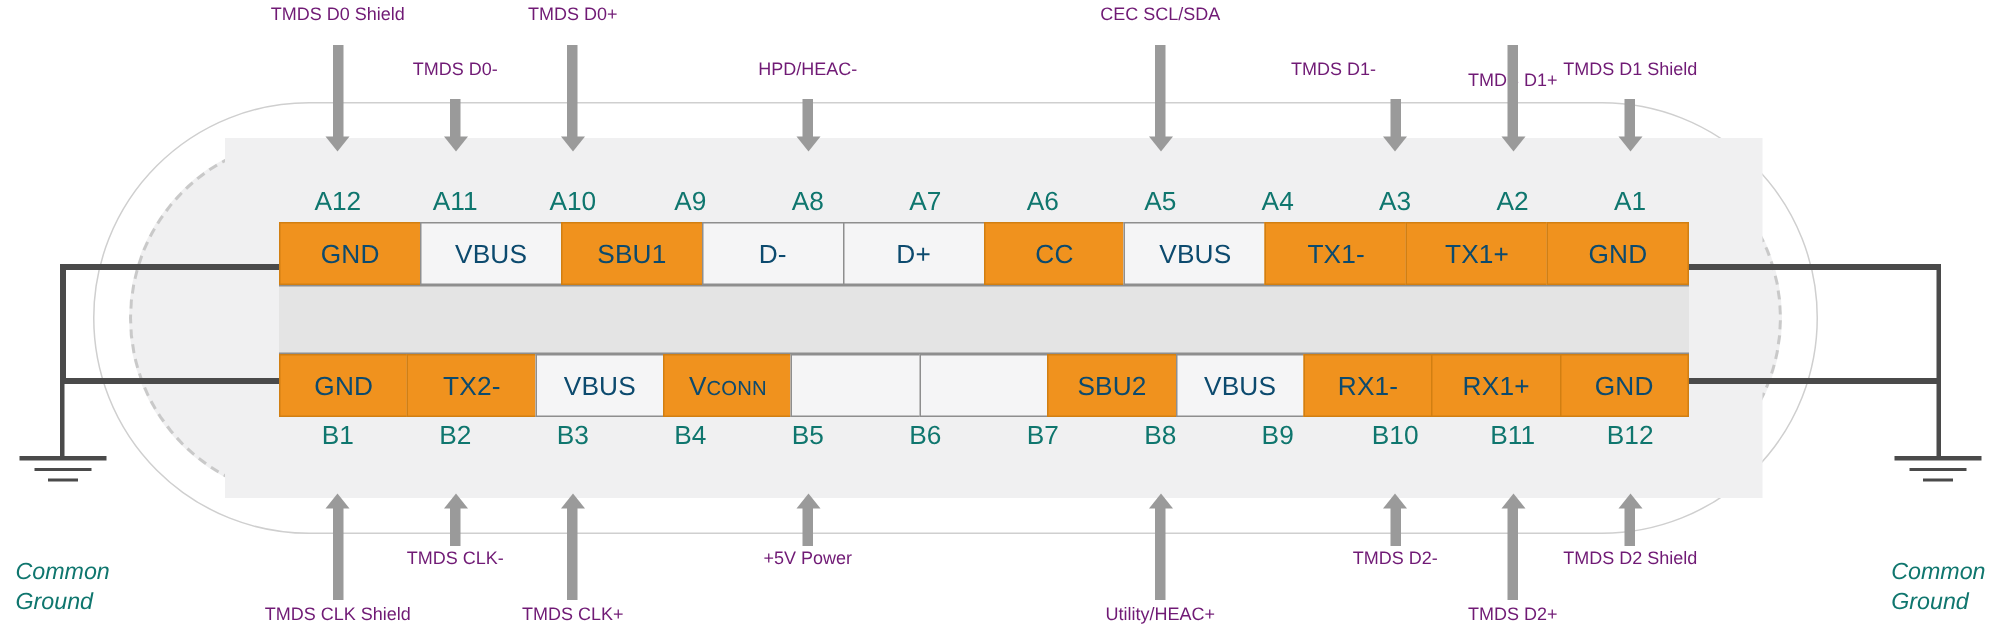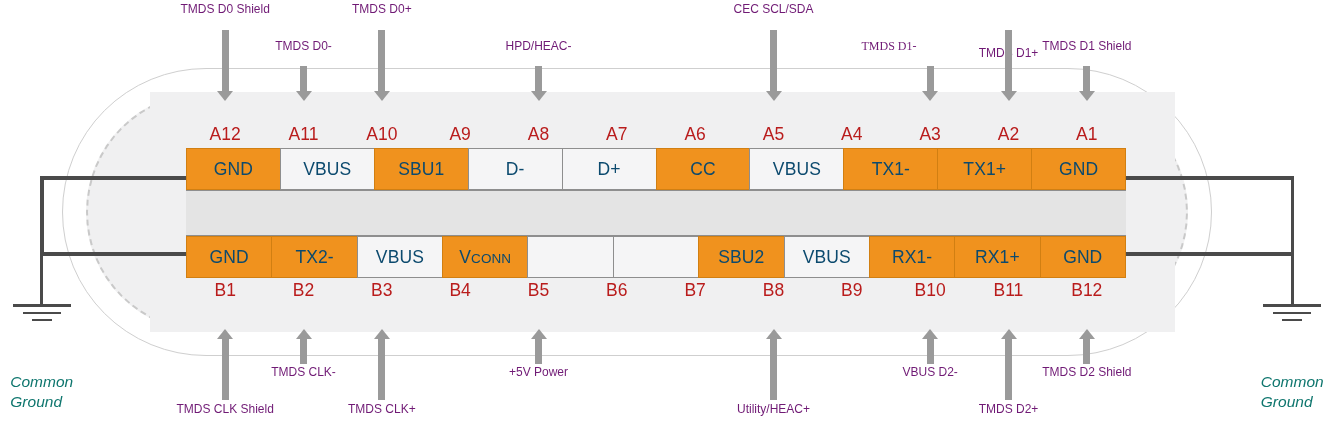--- a/index.html
+++ b/index.html
@@ -49,21 +49,21 @@
   .pin.orange + .pin.orange{border-left-color:#d17f12;}
   .pin.empty{color:transparent;}
   .pin .sc{font-size:17.5px;}
   .pin .sc small{font-size:13.5px;}
 
   
   .ids{position:absolute;left:186px;width:940px;height:22px;display:flex;}
   .ids.top{top:124px;}
   .ids.bottom{top:280px;}
   .ids span{
-    flex:1 1 0;text-align:center;font-size:17.5px;color:#b91c1c;
+    flex:1 1 0;text-align:center;font-size:17.5px;color:#0f766e;
   }
 
   
   .arrow{position:absolute;width:7px;background:#9a9a9a;}
   .arrow::after{
     content:"";position:absolute;left:-4.5px;width:0;height:0;
     border-left:8px solid transparent;border-right:8px solid transparent;
   }
   .arrow.down::after{bottom:-9px;border-top:10px solid #9a9a9a;}
   .arrow.up::after{top:-9px;border-bottom:10px solid #9a9a9a;}
@@ -219,37 +219,37 @@
       <div class="clabel" style="left: 225.167px; top: 2px;">TMDS D0 Shield</div>
       <div class="arrow down" style="left: 221.667px; top: 30px; height: 62px;"></div>
       <div class="clabel" style="left: 303.5px; top: 39px;">TMDS D0-</div>
       <div class="arrow down" style="left: 300px; top: 66px; height: 26px;"></div>
       <div class="clabel" style="left: 381.833px; top: 2px;">TMDS D0+</div>
       <div class="arrow down" style="left: 378.333px; top: 30px; height: 62px;"></div>
       <div class="clabel" style="left: 538.5px; top: 39px;">HPD/HEAC-</div>
       <div class="arrow down" style="left: 535px; top: 66px; height: 26px;"></div>
       <div class="clabel" style="left: 773.5px; top: 2px;">CEC SCL/SDA</div>
       <div class="arrow down" style="left: 770px; top: 30px; height: 62px;"></div>
-      <div class="clabel" style="left: 889px; top: 39px; font-family: Liberation Serif, serif;">TMDS D1-</div>
+      <div class="clabel" style="left: 889px; top: 39px;">TMDS D1-</div>
       <div class="arrow down" style="left: 926.667px; top: 66px; height: 26px;"></div>
       <div class="clabel" style="left: 1008.5px; top: 2px; margin-top: 44px;">TMDS D1+</div>
       <div class="arrow down" style="left: 1005px; top: 30px; height: 62px;"></div>
       <div class="clabel" style="left: 1086.83px; top: 39px;">TMDS D1 Shield</div>
       <div class="arrow down" style="left: 1083.33px; top: 66px; height: 26px;"></div>
       <div class="arrow up" style="left: 221.667px; top: 338px; height: 62px;"></div>
       <div class="clabel" style="left: 225.167px; top: 402px;">TMDS CLK Shield</div>
       <div class="arrow up" style="left: 300px; top: 338px; height: 26px;"></div>
       <div class="clabel" style="left: 303.5px; top: 365px;">TMDS CLK-</div>
       <div class="arrow up" style="left: 378.333px; top: 338px; height: 62px;"></div>
       <div class="clabel" style="left: 381.833px; top: 402px;">TMDS CLK+</div>
       <div class="arrow up" style="left: 535px; top: 338px; height: 26px;"></div>
       <div class="clabel" style="left: 538.5px; top: 365px;">+5V Power</div>
       <div class="arrow up" style="left: 770px; top: 338px; height: 62px;"></div>
       <div class="clabel" style="left: 773.5px; top: 402px;">Utility/HEAC+</div>
       <div class="arrow up" style="left: 926.667px; top: 338px; height: 26px;"></div>
-      <div class="clabel" style="left: 930.167px; top: 365px;">VBUS D2-</div>
+      <div class="clabel" style="left: 930.167px; top: 365px;">TMDS D2-</div>
       <div class="arrow up" style="left: 1005px; top: 338px; height: 62px;"></div>
       <div class="clabel" style="left: 1008.5px; top: 402px;">TMDS D2+</div>
       <div class="arrow up" style="left: 1083.33px; top: 338px; height: 26px;"></div>
       <div class="clabel" style="left: 1086.83px; top: 365px;">TMDS D2 Shield</div>
     </div>
 
 </div>
 
 </body></html>

